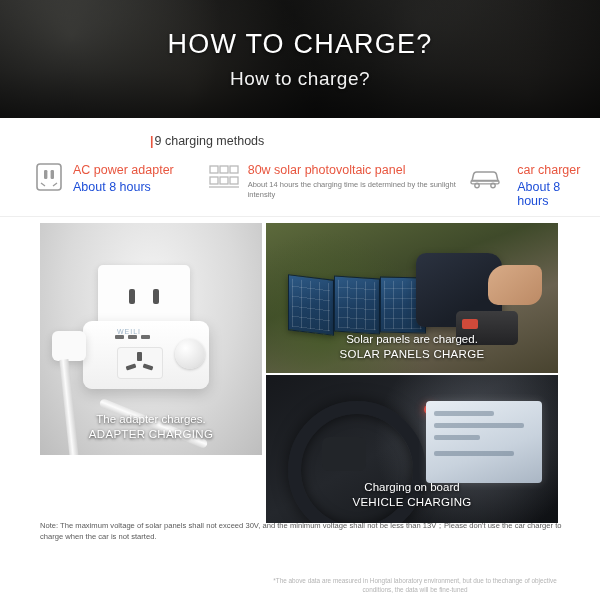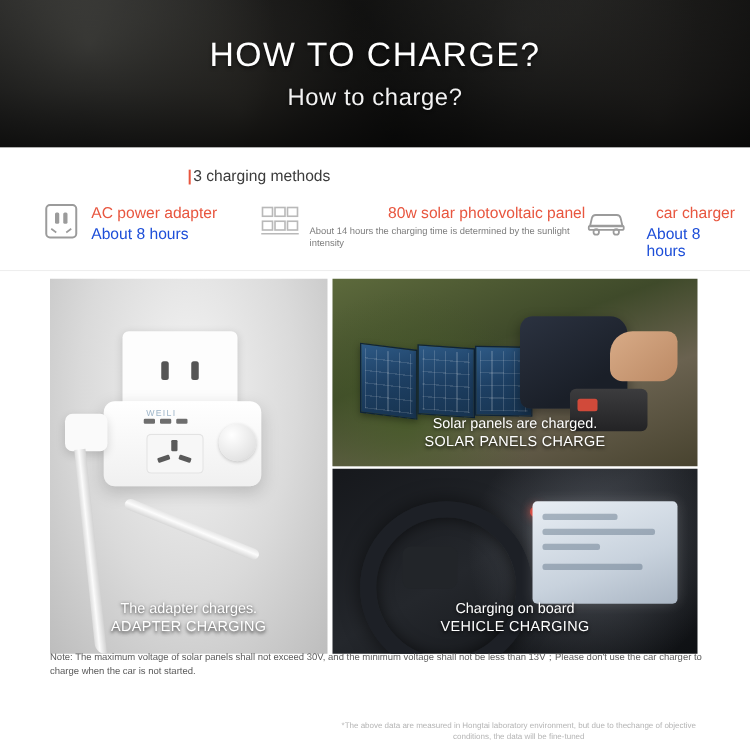--- a/index.html
+++ b/index.html
@@ -117,21 +117,20 @@
   .m-body {
     display: flex;
     flex-direction: column;
     gap: 3px;
     padding-top: 1px;
   }
   .m-title {
     color: #e8563f;
     font-size: 12.5px;
     line-height: 14px;
-    text-align: right;
   }
   .m-sub {
     color: #1d4ed8;
     font-size: 12.5px;
     line-height: 14px;
   }
   .m-sub-small {
     color: #7d7d7d;
     font-size: 7.5px;
     line-height: 10px;
@@ -147,21 +146,21 @@
     background: #ffffff;
   }
   .cell {
     position: absolute;
     overflow: hidden;
   }
   .cell-left {
     left: 40px;
     top: 6px;
     width: 222px;
-    height: 300px;
+    height: 232px;
     background:
       radial-gradient(ellipse at 50% 30%, #f4f4f4 0%, #dadada 55%, #bdbdbd 100%);
   }
   .cell-tr {
     left: 266px;
     top: 6px;
     width: 292px;
     height: 150px;
     background:
       radial-gradient(circle at 20% 75%, rgba(70,90,40,0.85) 0%, rgba(40,55,25,0) 40%),
@@ -446,21 +445,21 @@
     <div class="header-photo"></div>
     <div class="header-shade"></div>
     <div class="header-text">
       <div class="title-en">HOW TO CHARGE?</div>
       <div class="title-cn">How to charge?</div>
     </div>
   </div>
 
   <div class="methods-bar">
     <div class="methods-heading">
-      <span class="bar">|</span><span>3 charging methods</span>
+      <span class="bar">|</span><span>9 charging methods</span>
     </div>
 
     <div class="methods-row">
 
       <div class="method m1">
         <div class="m-icon">
           <svg viewBox="0 0 34 30" width="34" height="30" aria-hidden="true">
             <rect x="5" y="2" width="24" height="26" rx="3" fill="none" stroke="#9b9b9b" stroke-width="1.6"></rect>
             <rect x="12" y="8" width="3.4" height="9" rx="1.2" fill="#9b9b9b"></rect>
             <rect x="18.6" y="8" width="3.4" height="9" rx="1.2" fill="#9b9b9b"></rect>

